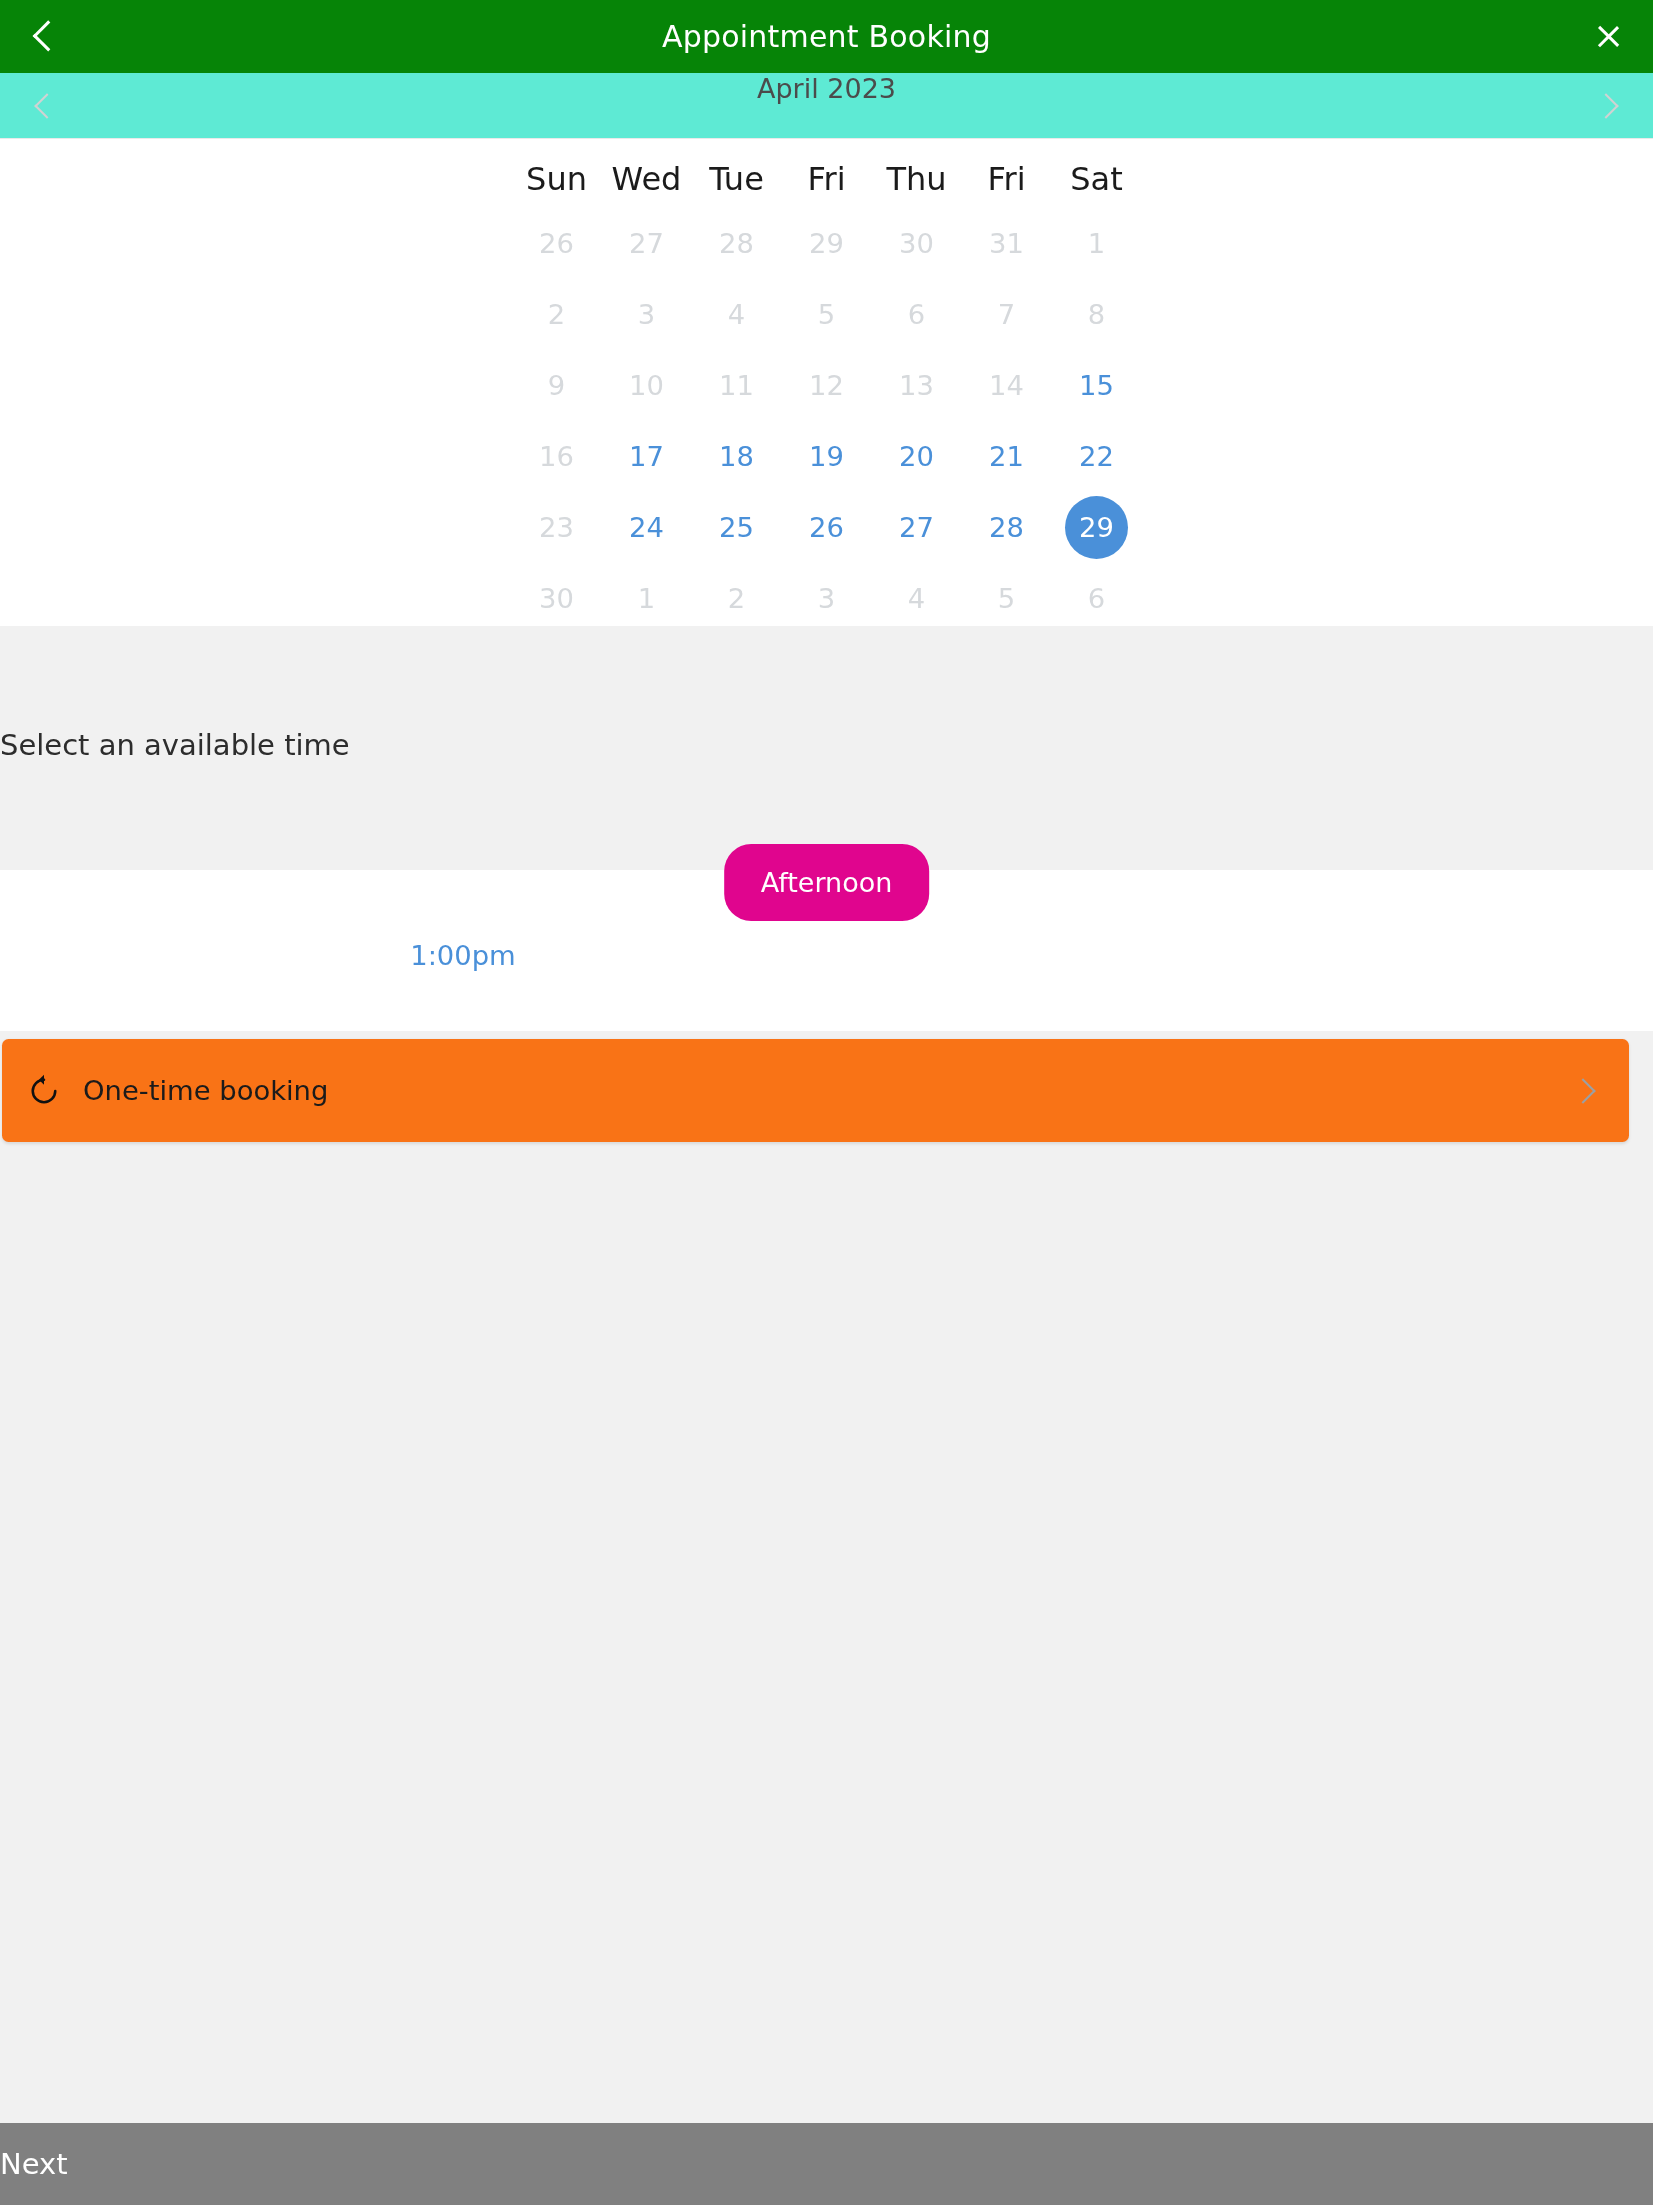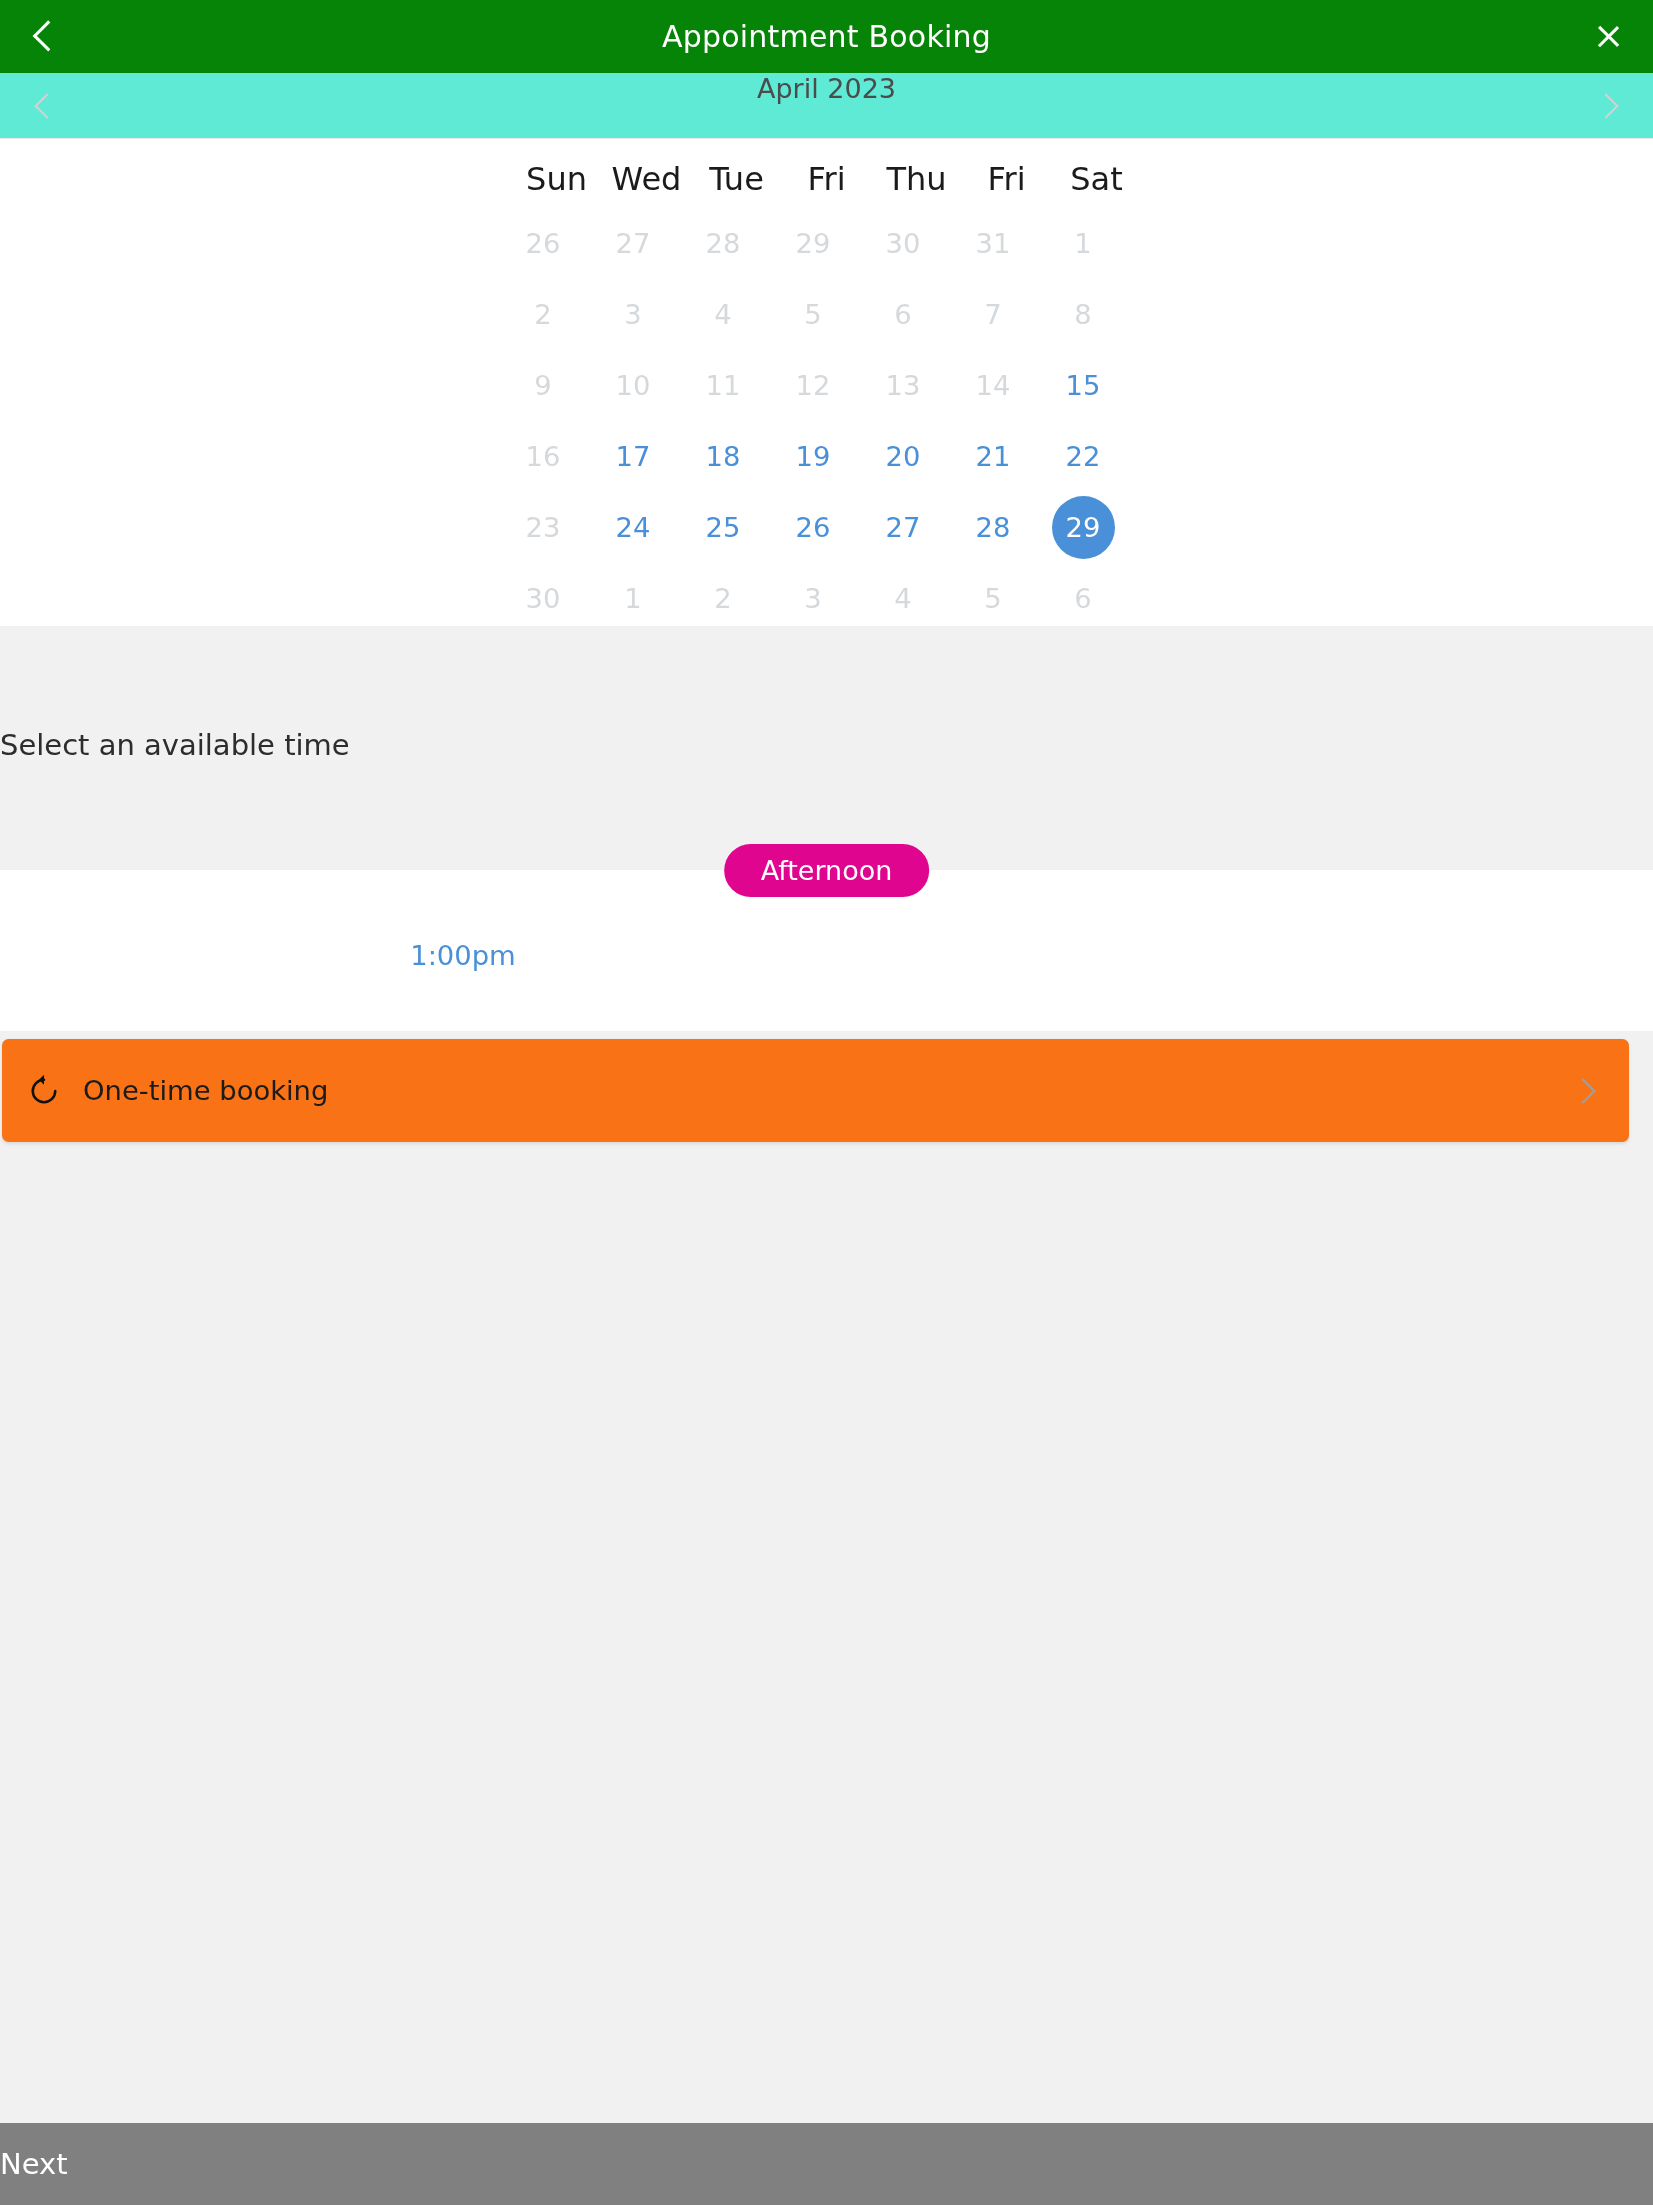--- a/index.html
+++ b/index.html
@@ -119,21 +119,21 @@
   }
   .dow {
     height: 58px;
     display: flex; align-items: center; justify-content: center;
     font-size: 32px;
     color: #1b1b1b;
     font-weight: 400;
   }
   .daycell {
     height: 71px;
-    display: flex; align-items: center; justify-content: flex-start;
+    display: flex; align-items: center; justify-content: center;
     font-size: 27.4px;
   }
   .day-pill {
     width: 63px; height: 63px;
     display: flex; align-items: center; justify-content: center;
     border-radius: 50%;
     line-height: 1;
   }
   .d-muted  { color: #d6d9dc; }
   .d-active { color: #4a90d9; cursor: pointer; }
@@ -184,21 +184,21 @@
 
   
   .period-pill {
     position: absolute;
     top: 844px;
     left: 50%;
     transform: translateX(-50%);
     background: #e0058e;
     color: #ffffff;
     font-size: 27px;
-    padding: 0 37px;
+    padding: 12px 37px;
     height: 53px;
     line-height: 53px;
     border-radius: 27px;
     cursor: pointer;
     white-space: nowrap;
   }
 
   
   .rec-card {
     position: absolute;

